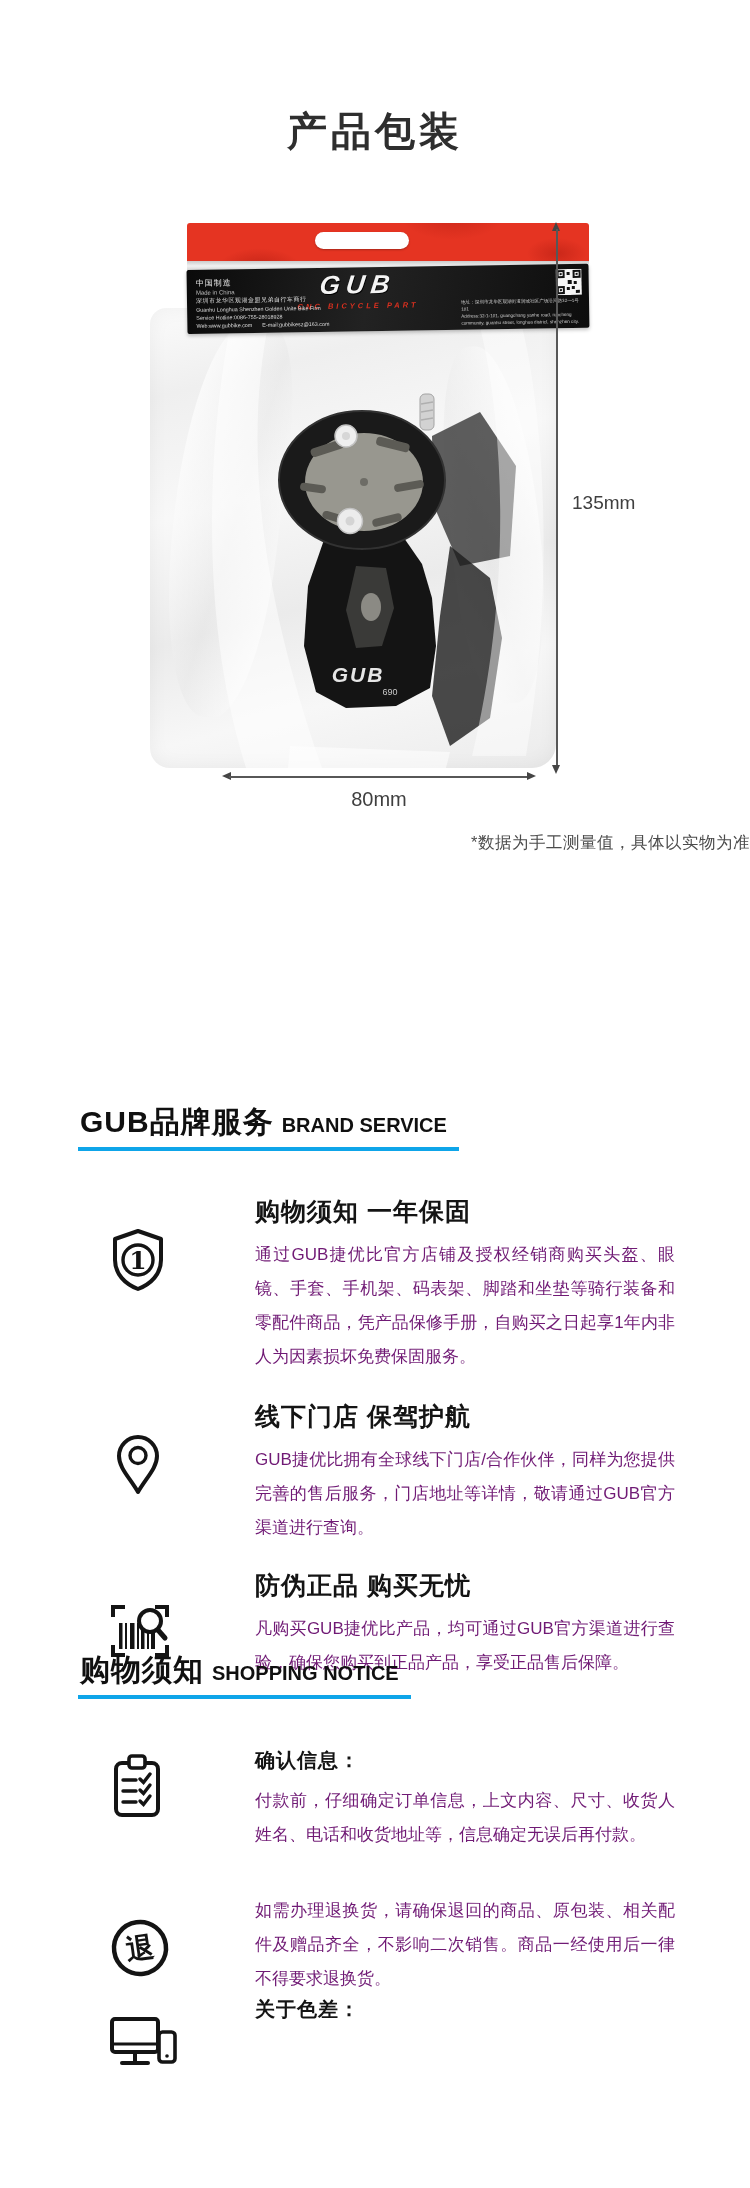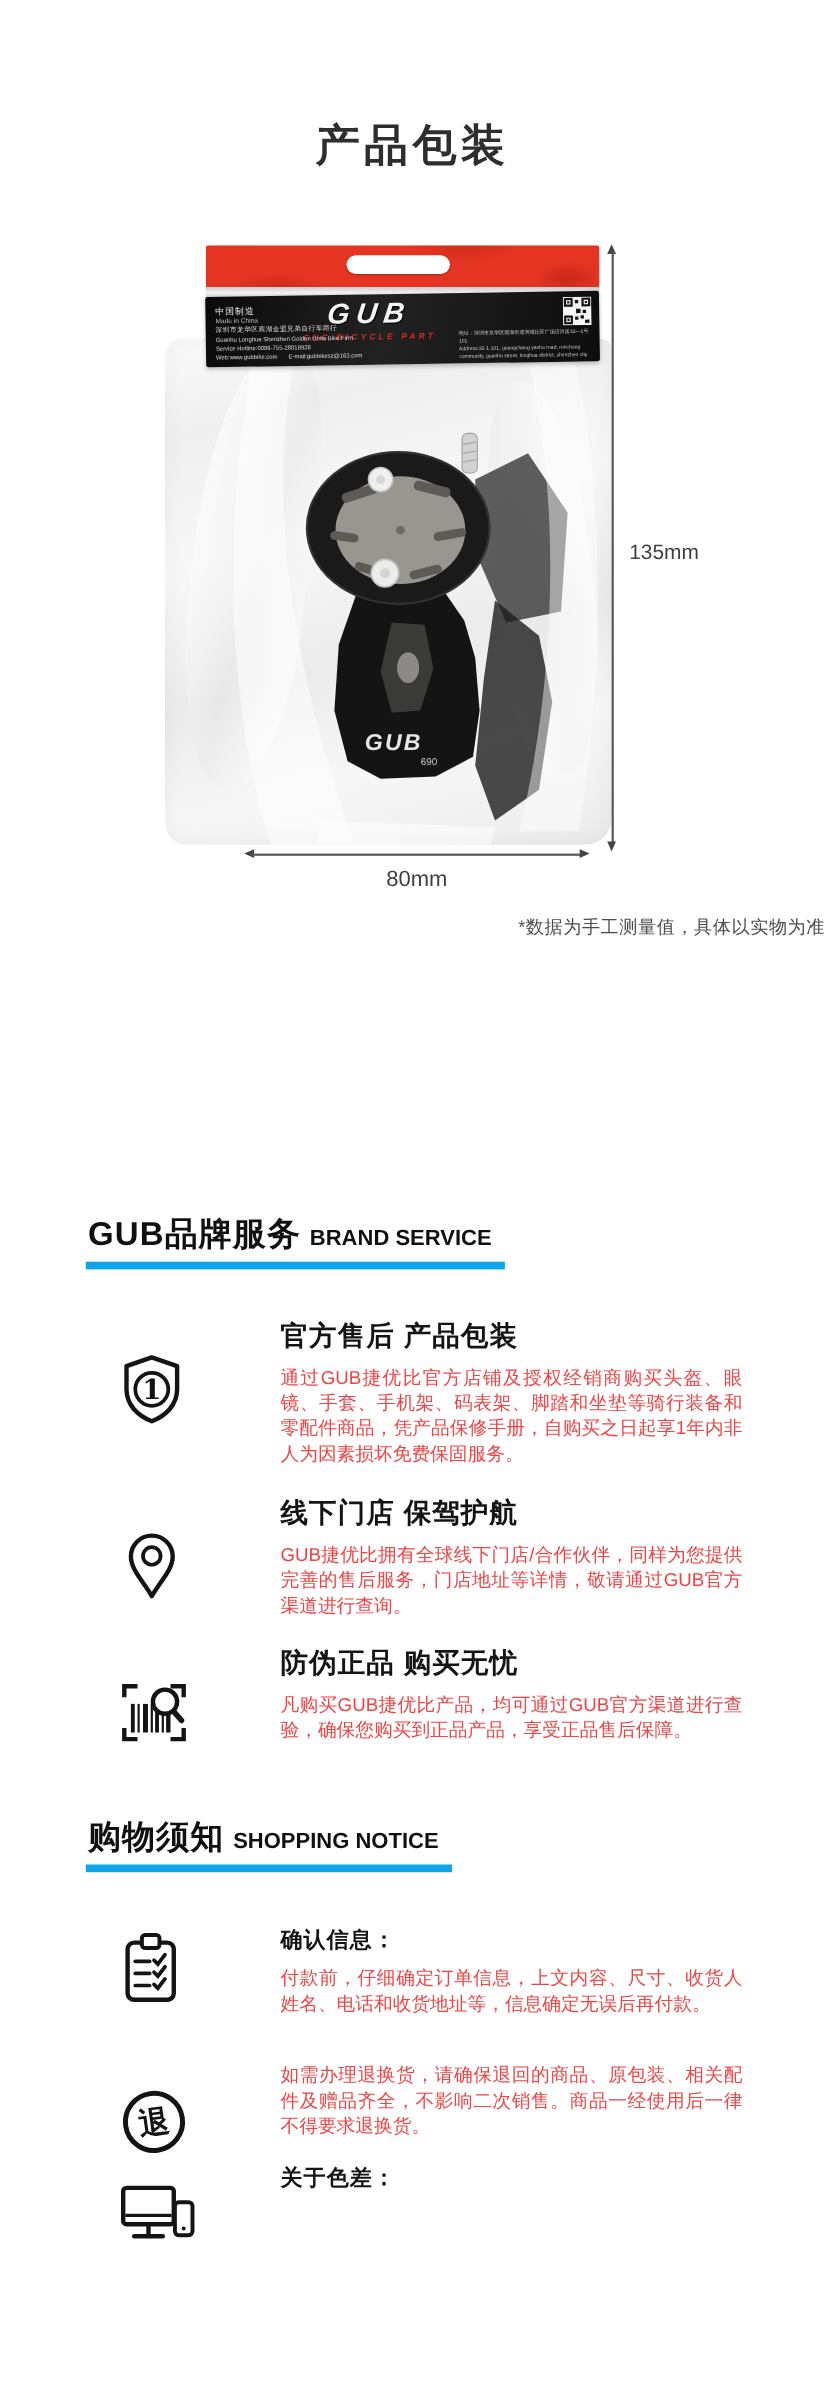--- a/index.html
+++ b/index.html
@@ -16,21 +16,21 @@
   .bag{position:absolute;left:150px;top:88px;width:406px;height:460px;
     background:linear-gradient(165deg,#fbfbfb 0%,#efefef 16%,#f8f8f8 38%,#ebebeb 60%,#f7f7f7 78%,#ebebeb 100%);
     border-radius:16px 10px 24px 20px;box-shadow:inset 0 0 20px rgba(0,0,0,.05);}
   .bag::before{content:"";position:absolute;left:6%;top:3%;width:26%;height:86%;
     background:linear-gradient(100deg,rgba(255,255,255,.95),rgba(222,222,222,.25) 55%,rgba(255,255,255,.75));
     transform:rotate(7deg);border-radius:48% 30% 42% 50%;}
   .bag::after{content:"";position:absolute;right:4%;top:8%;width:22%;height:78%;
     background:linear-gradient(260deg,rgba(255,255,255,.9),rgba(220,220,220,.25) 60%,rgba(255,255,255,.6));
     transform:rotate(-6deg);border-radius:40% 52% 46% 38%;}
 
-  .pkg-card{position:absolute;left:187px;top:3px;width:358px;}
+  .pkg-card{position:absolute;left:187px;top:3px;width:402px;}
   .pkg-red{position:relative;height:38px;border-radius:3px 3px 0 0;
     background:radial-gradient(70px 34px at 18% 120%,rgba(140,10,5,.38),transparent 60%),
                radial-gradient(90px 44px at 66% -25%,rgba(150,15,8,.34),transparent 60%),
                radial-gradient(50px 26px at 92% 80%,rgba(140,10,5,.3),transparent 60%),#e53422;}
   .euro-slot{position:absolute;left:128px;top:9px;width:94px;height:17px;background:#fff;
     border-radius:9px;box-shadow:0 1px 2px rgba(0,0,0,.25);}
   .pkg-silver{height:9px;background:linear-gradient(#cbcbcb,#f1f1f1 55%,#d8d8d8);}
   .pkg-black{position:relative;height:64px;color:#fff;border-radius:2px;
     background:linear-gradient(100deg,#0a0a0a,#222 45%,#0d0d0d);
     transform:rotate(-0.9deg);transform-origin:left center;box-shadow:0 2px 4px rgba(0,0,0,.25);}
@@ -64,40 +64,40 @@
   .dim-h .a-r{position:absolute;right:0;top:-3.8px;width:0;height:0;
     border-top:4.5px solid transparent;border-bottom:4.5px solid transparent;border-left:9px solid #454545;}
   .dim-h-label{position:absolute;left:0;top:568px;width:758px;text-align:center;font-size:20px;color:#3f3f3f;}
   .note{position:absolute;left:0;top:612px;width:750px;text-align:right;
     font-size:16.5px;color:#4c4c4c;letter-spacing:.5px;}
 
   
   .sec{position:absolute;left:78px;width:600px;}
   .sec1{top:1102px;}
   .sec2{top:1650px;}
-  .sec-h{display:inline-block;border-bottom:7px solid #0ea5e9;padding:0 12px 4px 2px;text-align:right;}
+  .sec-h{display:inline-block;border-bottom:4px solid #0ea5e9;padding:0 12px 4px 2px;text-align:right;}
   .sec-h .cn{font-size:30px;font-weight:800;color:#101010;letter-spacing:1px;}
   .sec-h .en{font-size:20px;font-weight:700;color:#101010;margin-left:8px;}
 
   .svc-item{display:flex;}
   .sec1 .item1{margin-top:44px;}
   .sec1 .item2{margin-top:26px;}
   .sec1 .item3{margin-top:24px;}
   .sec2 .item1{margin-top:48px;}
   .sec2 .item2{margin-top:32px;}
   .sec2 .item3{}
   .icon-cell{flex:none;width:177px;box-sizing:border-box;padding-left:30px;}
   .sec1 .icon-cell{padding-top:32px;}
   .sec2 .item1 .icon-cell{padding-top:6px;}
   .sec2 .item2 .icon-cell{padding-top:32px;}
   .sec2 .item3 .icon-cell{padding-top:18px;}
   .txt{flex:1;max-width:420px;}
   .svc-title{font-size:25px;font-weight:800;color:#141414;letter-spacing:1px;}
   .sec2 .svc-title{font-size:20px;}
-  .svc-body{margin-top:10px;font-size:17px;line-height:23px;color:#ef4444;text-align:justify;}
+  .svc-body{margin-top:10px;font-size:17px;line-height:34px;color:#701a75;text-align:justify;}
 </style>
 </head>
 <body>
 
 <div class="page">
 
   <div class="page-title">产品包装</div>
 
   <div class="figure">
 
@@ -221,21 +221,21 @@
 
     <div class="svc-item item1">
       <div class="icon-cell">
         <svg width="60" height="66" viewBox="0 0 60 66">
           <path d="M30 4 L53 12 V33 C53 47 43 57 30 62 C17 57 7 47 7 33 V12 Z" fill="none" stroke="#141414" stroke-width="4" stroke-linejoin="round"></path>
           <circle cx="30" cy="33" r="15" fill="none" stroke="#141414" stroke-width="3.4"></circle>
           <text x="30" y="42" text-anchor="middle" font-size="25" font-weight="bold" font-family="DejaVu Serif,serif" fill="#141414">1</text>
         </svg>
       </div>
       <div class="txt">
-        <div class="svc-title">官方售后 产品包装</div>
+        <div class="svc-title">购物须知 一年保固</div>
         <div class="svc-body">通过GUB捷优比官方店铺及授权经销商购买头盔、眼镜、手套、手机架、码表架、脚踏和坐垫等骑行装备和零配件商品，凭产品保修手册，自购买之日起享1年内非人为因素损坏免费保固服务。</div>
       </div>
     </div>
 
     <div class="svc-item item2">
       <div class="icon-cell">
         <svg width="60" height="66" viewBox="0 0 60 66">
           <path d="M30 5 C19.5 5 11 13.5 11 24 C11 36 22 46 30 60 C38 46 49 36 49 24 C49 13.5 40.5 5 30 5 Z" fill="none" stroke="#141414" stroke-width="4" stroke-linejoin="round"></path>
           <circle cx="30" cy="23.5" r="8" fill="none" stroke="#141414" stroke-width="3.4"></circle>
         </svg>

